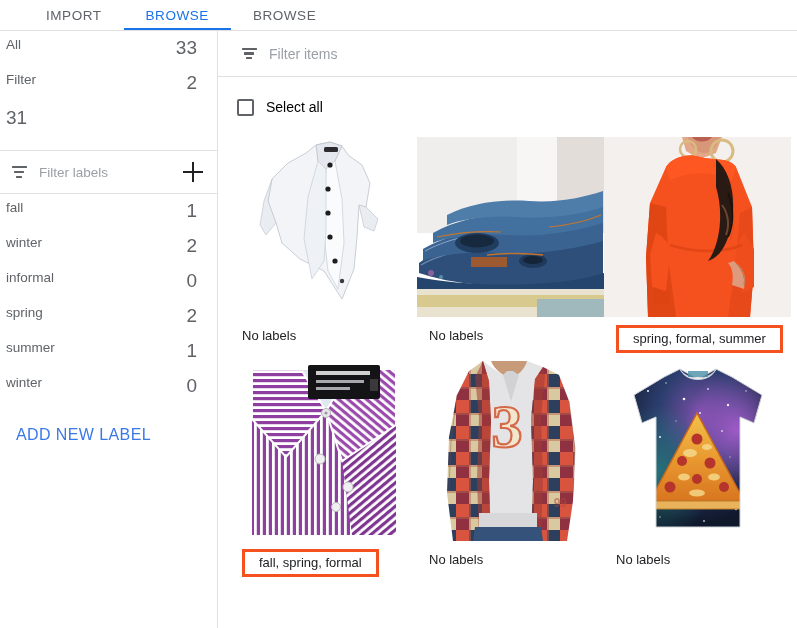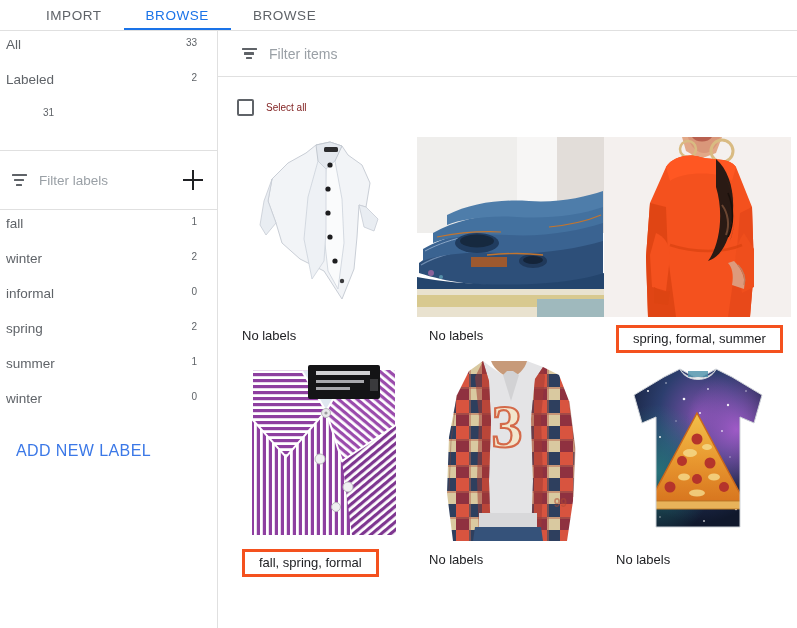--- a/index.html
+++ b/index.html
@@ -57,25 +57,25 @@
   }
   .side-row {
     height: 35px;
     display: flex;
     padding: 0 20px 0 6px;
     font-size: 13.5px;
     color: #5f6368;
     cursor: pointer;
   }
   .side-row .nm { flex: 1; }
-  .side-row .ct { color: #5f6368; font-size: 10px; margin-left: 37px; }
+  .side-row .ct { color: #5f6368; font-size: 19px; }
   .side-group-top { padding-top: 6px; }
 
   .labels-header {
-    height: 60px;
+    height: 44px;
     border-top: 1px solid #e0e0e0;
     border-bottom: 1px solid #e0e0e0;
     display: flex;
     align-items: center;
     padding: 0 14px 0 8px;
     margin-top: 8px;
   }
   .filter-icon {
     width: 22px; height: 22px;
     display: flex; flex-direction: column;
@@ -133,21 +133,21 @@
     padding-left: 19px;
   }
   .checkbox {
     width: 17px; height: 17px;
     border: 2px solid #5f6368;
     border-radius: 2px;
     margin-right: 12px;
     flex: none;
     cursor: pointer;
   }
-  .selectall .lbl { font-size: 10px; color: #7f1d1d; }
+  .selectall .lbl { font-size: 14px; color: #000000; }
 
   .grid {
     display: grid;
     grid-template-columns: repeat(3, 187px);
     column-gap: 0;
     padding-left: 12px;
   }
   .cell { width: 187px; }
   .thumb-wrap {
     width: 187px; height: 180px;
@@ -193,21 +193,21 @@
 <div class="body">
 
   <div class="sidebar">
 
     <div class="side-group-top">
       <div class="side-row">
         <span class="nm">All</span>
         <span class="ct">33</span>
       </div>
       <div class="side-row">
-        <span class="nm">Labeled</span>
+        <span class="nm">Filter</span>
         <span class="ct">2</span>
       </div>
       <div class="side-row">
         <span class="ct">31</span>
       </div>
     </div>
 
     <div class="labels-header">
       <span class="filter-icon">
           <i></i>

